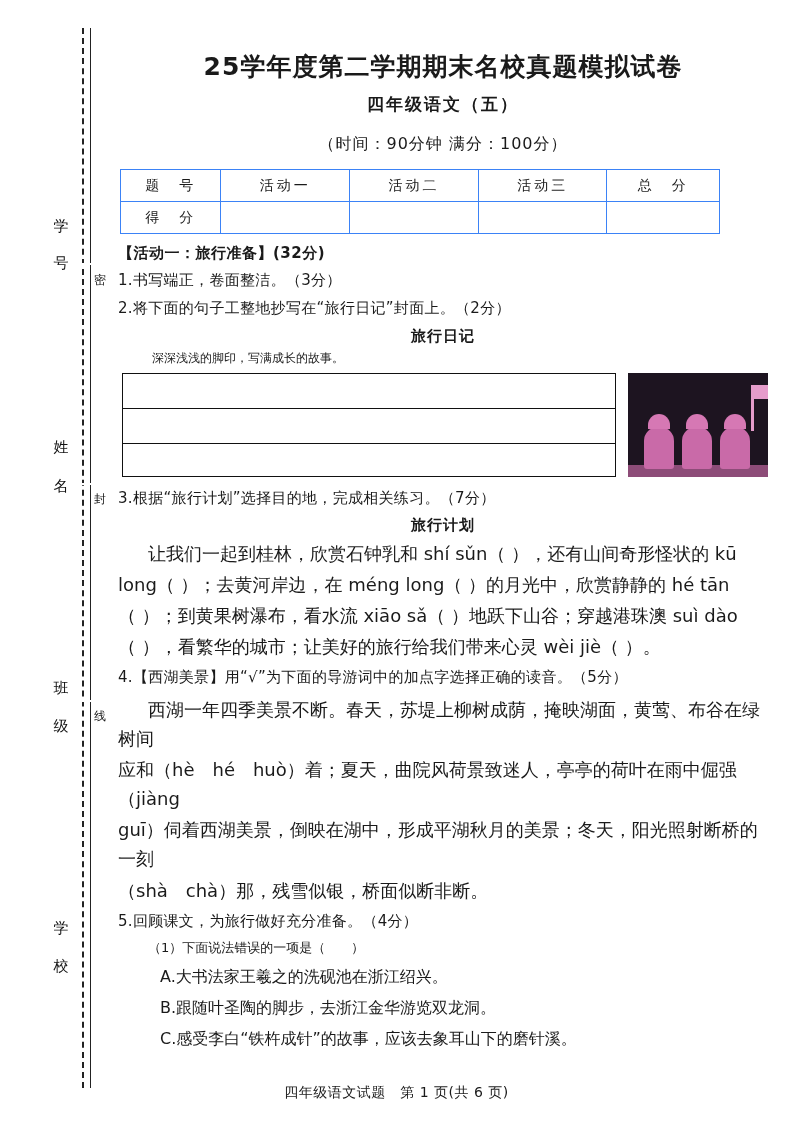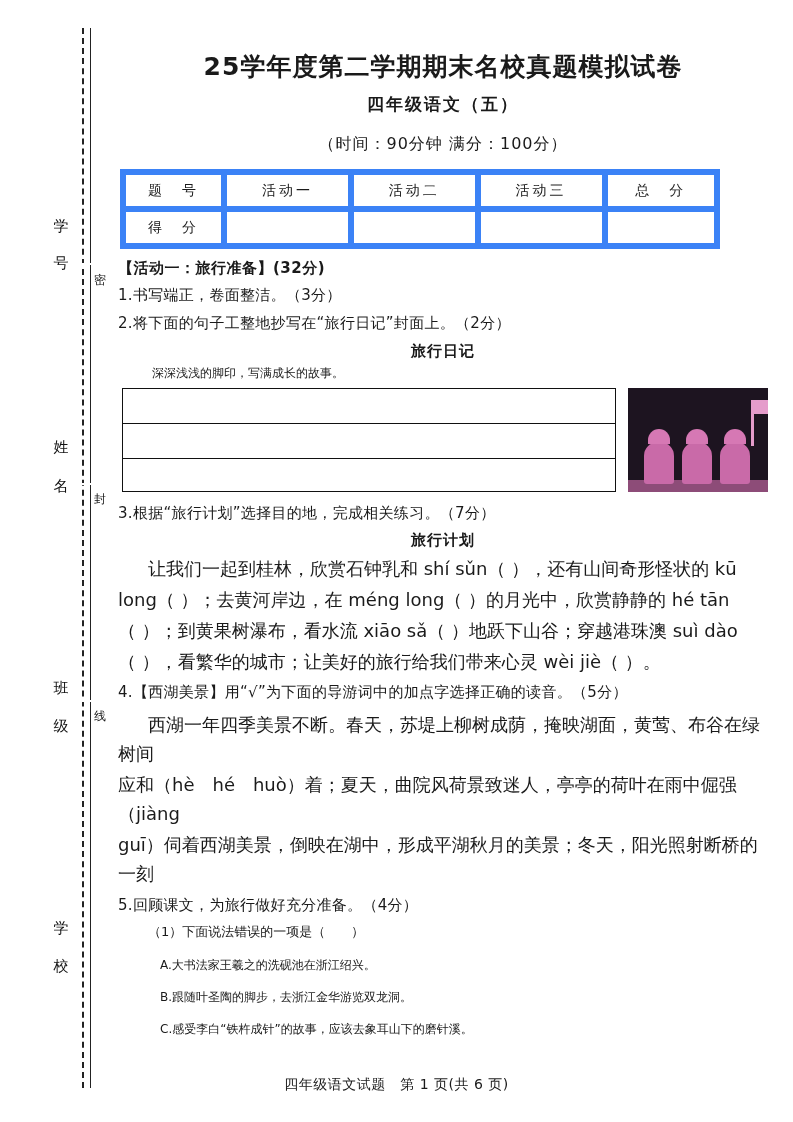--- a/index.html
+++ b/index.html
@@ -99,21 +99,21 @@
   }
 
   
   table.score-table {
     border-collapse: collapse;
     width: 600px;
     margin: 6px 0 10px 2px;
     font-family: "DejaVu Sans", sans-serif;
   }
   table.score-table td {
-    border: 6px solid #3b82f6;
+    border: 1px solid #3b82f6;
     height: 29px;
     font-size: 14px;
     text-align: center;
     letter-spacing: 3px;
   }
   table.score-table td.lbl {
     width: 96px;
   }
   table.score-table td.col {
     width: 124px;
@@ -137,23 +137,23 @@
     line-height: 1.55;
     letter-spacing: 0.3px;
   }
   .q-sub {
     font-size: 13px;
     font-family: "DejaVu Sans", sans-serif;
     margin: 4px 0 4px 30px;
     line-height: 1.55;
   }
   .q-opt {
-    font-size: 12px;
-    font-family: "DejaVu Sans", sans-serif;
-    margin: 14px 0 3px 42px;
+    font-size: 16px;
+    font-family: "DejaVu Sans", sans-serif;
+    margin: 7px 0 3px 42px;
     line-height: 1.5;
   }
   .center-head {
     text-align: center;
     font-size: 15px;
     font-weight: bold;
     font-family: "DejaVu Sans", sans-serif;
     margin: 6px 0 4px 0;
     letter-spacing: 1px;
   }
@@ -252,21 +252,21 @@
     width: 20px;
     height: 14px;
     background: #e59ccb;
   }
 
   
   .footer {
     position: absolute;
     left: 0;
     right: 0;
-    bottom: 28px;
+    bottom: 20px;
     text-align: center;
     font-size: 14px;
     font-family: "DejaVu Sans", sans-serif;
     letter-spacing: 0.5px;
   }
 </style>
 </head>
 <body>
 
 <div class="seal-strip">
@@ -335,20 +335,21 @@
 
   <div class="para ind">让我们一起到桂林，欣赏石钟乳和 shí sǔn（        ），还有山间奇形怪状的 kū</div>
   <div class="para">long（        ）；去黄河岸边，在 méng long（        ）的月光中，欣赏静静的 hé tān</div>
   <div class="para">（        ）；到黄果树瀑布，看水流 xiāo sǎ（        ）地跃下山谷；穿越港珠澳 suì dào</div>
   <div class="para">（        ），看繁华的城市；让美好的旅行给我们带来心灵 wèi jiè（        ）。</div>
 
   <div class="q">4.【西湖美景】用“√”为下面的导游词中的加点字选择正确的读音。（5分）</div>
   <div class="para ind">西湖一年四季美景不断。春天，苏堤上柳树成荫，掩映湖面，黄莺、布谷在绿树间</div>
   <div class="para">应和（hè　hé　huò）着；夏天，曲院风荷景致迷人，亭亭的荷叶在雨中倔强（jiàng</div>
   <div class="para">guī）伺着西湖美景，倒映在湖中，形成平湖秋月的美景；冬天，阳光照射断桥的一刻</div>
+  <div class="para">（shà　chà）那，残雪似银，桥面似断非断。</div>
 
   <div class="q">5.回顾课文，为旅行做好充分准备。（4分）</div>
   <div class="q-sub">（1）下面说法错误的一项是（　　）</div>
   <div class="q-opt">A.大书法家王羲之的洗砚池在浙江绍兴。</div>
   <div class="q-opt">B.跟随叶圣陶的脚步，去浙江金华游览双龙洞。</div>
   <div class="q-opt">C.感受李白“铁杵成针”的故事，应该去象耳山下的磨针溪。</div>
 
 </div>
 
 <div class="footer">四年级语文试题　第 1 页(共 6 页)</div>

